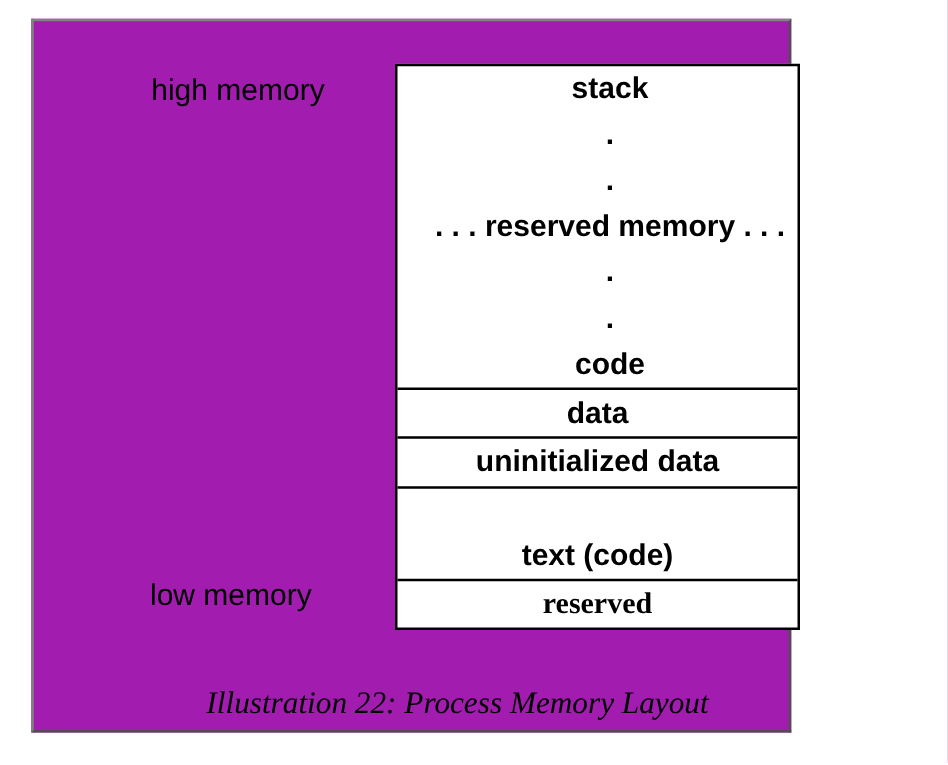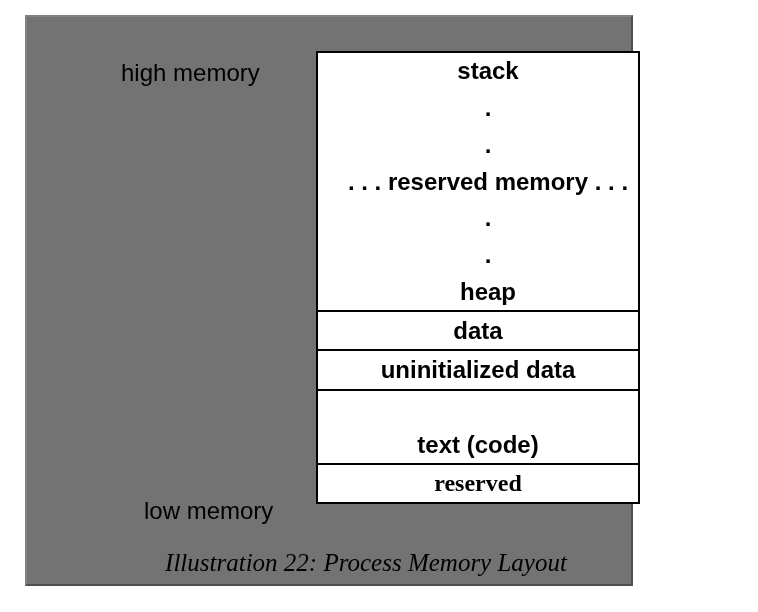--- a/index.html
+++ b/index.html
@@ -18,32 +18,32 @@
   }
   .frame {
     position: absolute;
     left: 25px;
     top: 15px;
     width: 608px;
     height: 571px;
     box-sizing: border-box;
     border: 2px solid;
     border-color: #828282 #4f4f4f #4f4f4f #828282;
-    background: #737373;
+    background: #a21caf;
   }
   .side-label {
     position: absolute;
     font-size: 24px;
     font-weight: 400;
     line-height: 28px;
     white-space: nowrap;
     color: #000000;
   }
   .side-label.high { left: 94px; top: 42px; }
-  .side-label.low  { left: 93px; top: 480px; margin-left: 24px; }
+  .side-label.low  { left: 93px; top: 446px; }
   .membox {
     position: absolute;
     left: 289px;
     top: 34px;
     width: 324px;
     height: 453px;
     box-sizing: border-box;
     border: 2px solid #000000;
     background: #ffffff;
     display: flex;
@@ -104,21 +104,21 @@
     <div class="side-label low">low memory</div>
 
     <div class="membox">
       <div class="topsec">
         <div class="mline">stack</div>
         <div class="mline">.</div>
         <div class="mline">.</div>
         <div class="mline">. . . reserved memory . . .</div>
         <div class="mline">.</div>
         <div class="mline">.</div>
-        <div class="mline">heap</div>
+        <div class="mline">code</div>
       </div>
 
       <div class="mrow r2">data</div>
       <div class="mrow r1">uninitialized data</div>
       <div class="mrow r3">text (code)</div>
       <div class="mrow r4">reserved</div>
     </div>
 
     <div class="caption">Illustration 22: Process Memory Layout</div>
 

